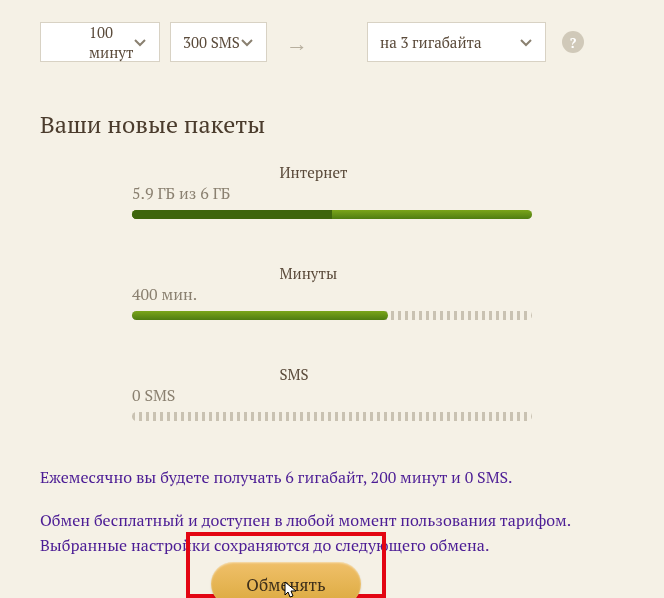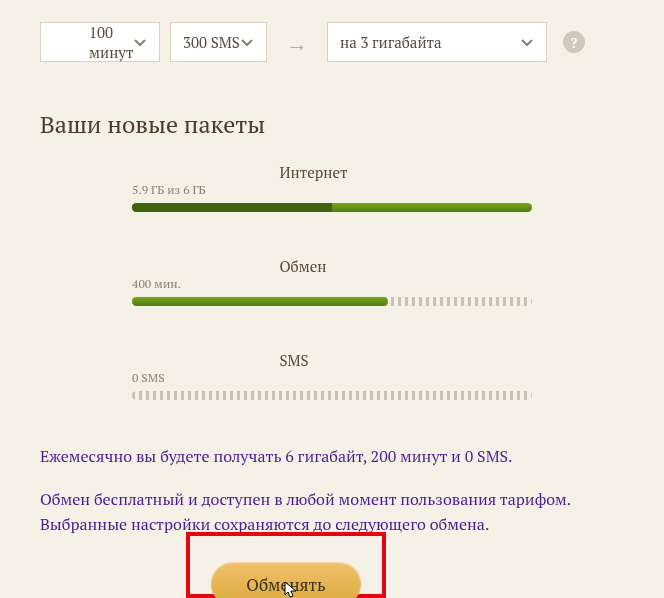--- a/index.html
+++ b/index.html
@@ -20,21 +20,21 @@
   .select{
     height:40px;background:#fff;
     border:1px solid #d8d2c4;
     display:flex;align-items:center;justify-content:space-between;
     padding:0 12px;
     box-sizing:border-box;
     color:#5a4a3a;font-size:15px;
   }
   .sel-a{width:120px;padding-left:48px;}
   .sel-b{width:97px;}
-  .sel-c{width:220px;}
+  .sel-c{width:179px;margin-left:40px;}
   .chevron{width:14px;height:14px;}
   .chevron svg{width:14px;height:14px;display:block;}
   .arrow-right{
     width:40px;text-align:center;color:#b7af9e;font-size:22px;
   }
   .help{
     width:22px;height:22px;border-radius:50%;
     background:#d0c9b9;color:#fff;
     font-size:14px;font-weight:bold;
     display:flex;align-items:center;justify-content:center;
@@ -42,21 +42,21 @@
   }
   
   h2.packages{
     font-weight:normal;font-size:24px;
     margin:46px 0 22px 0;color:#4b3c2d;
   }
   
   .pkg{display:flex;align-items:center;margin-bottom:44px;flex-direction:column;}
   .pkg-label{width:105px;font-size:15px;color:#5a4a3a;}
   .pkg-body{flex:1;}
-  .pkg-amount{font-size:12px;color:#8a8070;margin-bottom:6px;}
+  .pkg-amount{font-size:16px;color:#8a8070;margin-bottom:6px;}
   .track{
     width:400px;height:9px;border-radius:5px;
     background-image:repeating-linear-gradient(90deg,#c9c2b2 0,#c9c2b2 3px,transparent 3px,transparent 7px);
     position:relative;
   }
   .fill{
     position:absolute;left:0;top:0;height:9px;border-radius:5px;
     background:linear-gradient(#7aa51a,#4f7d11);
   }
   .half-dark{position:absolute;left:0;top:0;height:9px;border-radius:5px 0 0 5px;background:#3e650d;}
@@ -126,21 +126,21 @@
     <div class="pkg-body">
       <div class="pkg-amount">5.9 ГБ из 6 ГБ</div>
       <div class="track">
         <div class="fill" style="width:100%"></div>
         <div class="half-dark" style="width:50%"></div>
       </div>
     </div>
   </div>
 
   <div class="pkg">
-    <div class="pkg-label">Обмен</div>
+    <div class="pkg-label">Минуты</div>
     <div class="pkg-body">
       <div class="pkg-amount">400 мин.</div>
       <div class="track">
         <div class="fill" style="width:64%"></div>
       </div>
     </div>
   </div>
 
   <div class="pkg">
     <div class="pkg-label">SMS</div>

